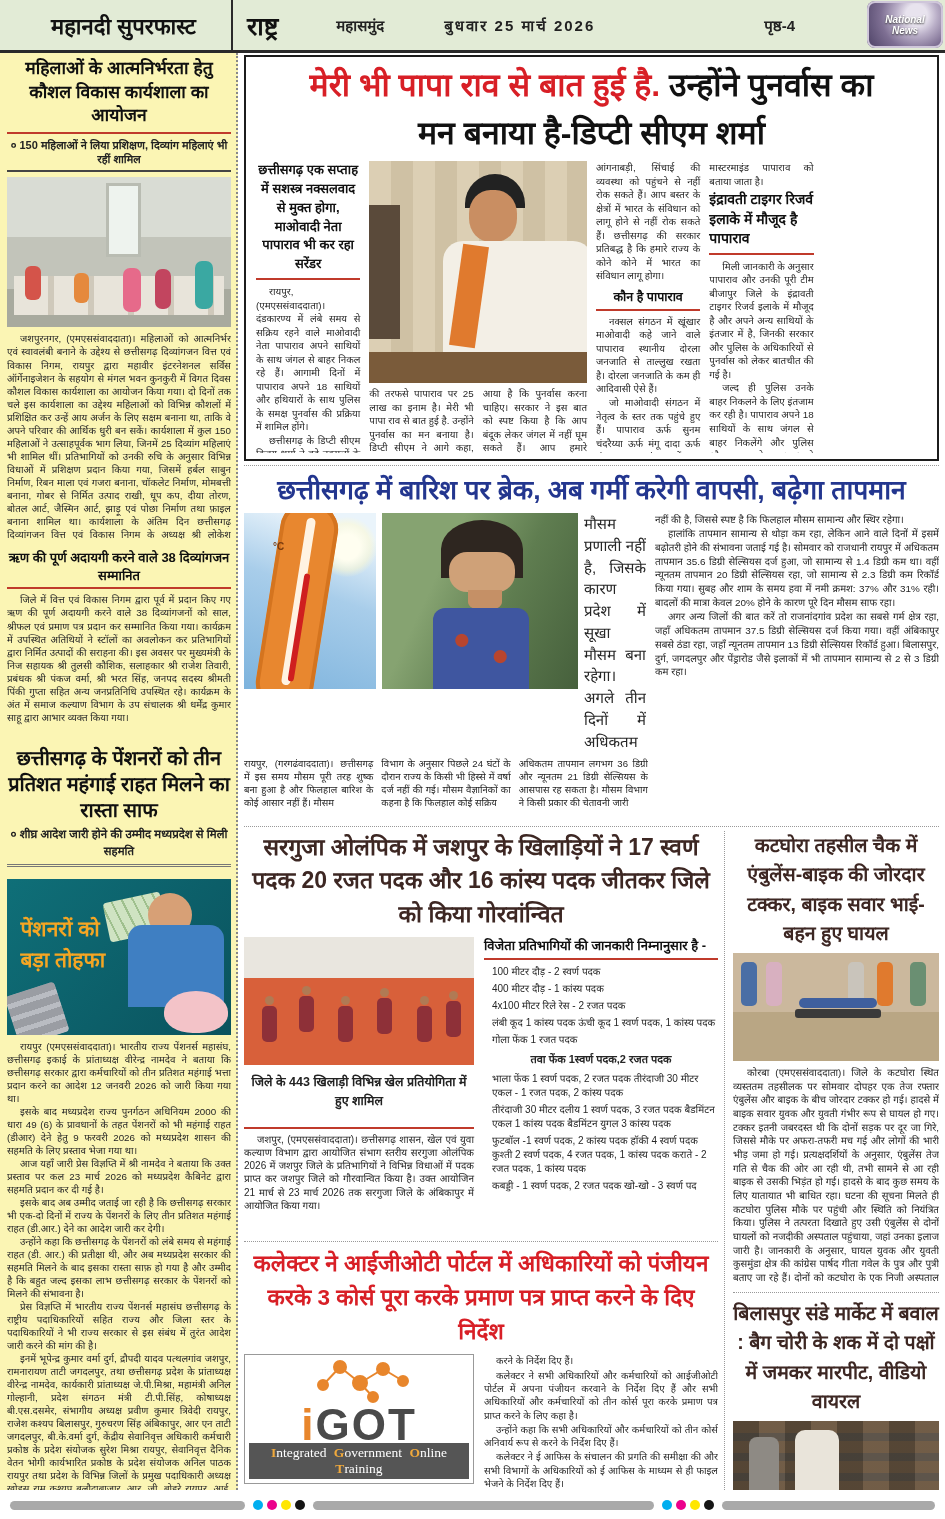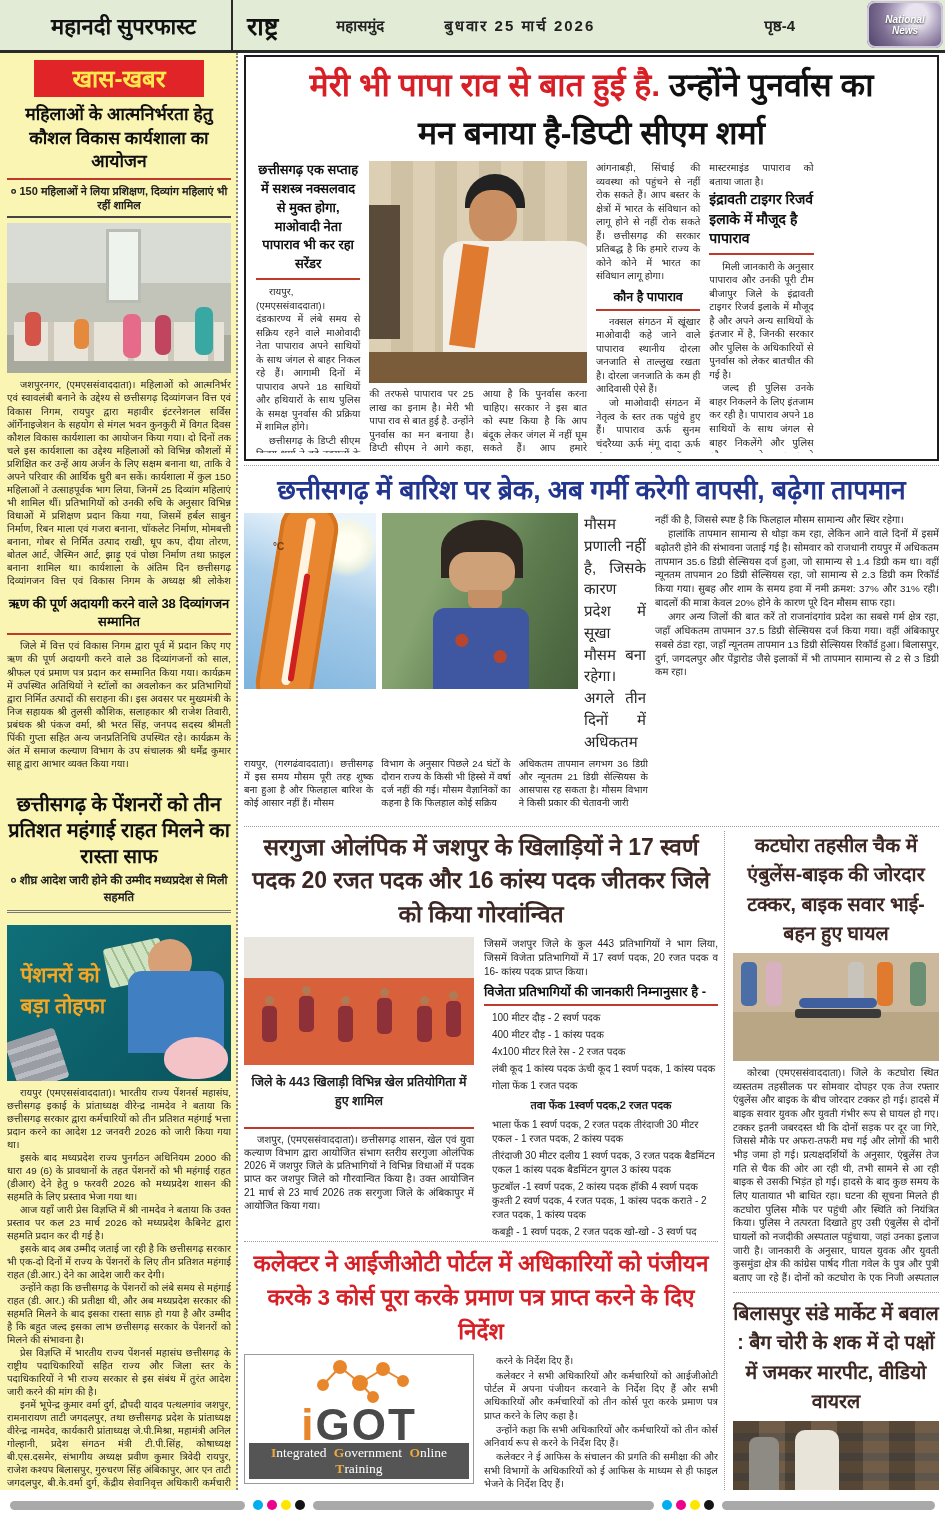--- a/index.html
+++ b/index.html
@@ -158,21 +158,20 @@
     <span class="pageno">पृष्ठ-4</span>
     <div class="nn-logo">
       <span>National</span>
       <span>News</span>
     </div>
   </div>
 
   <div class="content">
 
     <aside class="leftcol">
-      <div class="banner">खास-खबर</div>
       <div class="lhead1">महिलाओं के आत्मनिर्भरता हेतु कौशल विकास कार्यशाला का आयोजन</div>
       <div class="lsub">० 150 महिलाओं ने लिया प्रशिक्षण, दिव्यांग महिलाएं भी रहीं शामिल</div>
       <div class="ph ph-workshop">
         <div class="win"></div>
           <div class="tbl"></div>
           <div class="p1"></div>
           <div class="p2"></div>
           <div class="p3"></div>
           <div class="p4"></div>
           <div class="p5"></div>
@@ -296,21 +295,20 @@
                     <div class="f" style="left:58%;bottom:24%;"></div>
                   <div class="f" style="left:75%;"></div>
                     <div class="f" style="left:88%;bottom:22%;"></div>
                 </div>
                 <div class="spsub">जिले के 443 खिलाड़ी विभिन्न खेल प्रतियोगिता में हुए शामिल</div>
                 <div class="lbody" style="font-size:10px;">
                   <p class="j">जशपुर, (एमएससंवाददाता)। छत्तीसगढ़ शासन, खेल एवं युवा कल्याण विभाग द्वारा आयोजित संभाग स्तरीय सरगुजा ओलंपिक 2026 में जशपुर जिले के प्रतिभागियों ने विभिन्न विधाओं में पदक प्राप्त कर जशपुर जिले को गौरवान्वित किया है। उक्त आयोजिन 21 मार्च से 23 मार्च 2026 तक सरगुजा जिले के अंबिकापुर में आयोजित किया गया।</p>
                 </div>
               </div>
               <div class="spright">
-                <div class="intro">जिसमें जशपुर जिले के कुल 443 प्रतिभागियों ने भाग लिया, जिसमें विजेता प्रतिभागियों में 17 स्वर्ण पदक, 20 रजत पदक व 16- कांस्य पदक प्राप्त किया।</div>
                 <div class="spsubr">विजेता प्रतिभागियों की जानकारी निम्नानुसार है -</div>
                 <div class="medal">100 मीटर दौड़ - 2 स्वर्ण पदक</div>
                 <div class="medal">400 मीटर दौड़ - 1 कांस्य पदक</div>
                 <div class="medal">4x100 मीटर रिले रेस - 2 रजत पदक</div>
                 <div class="medal">लंबी कूद 1 कांस्य पदक ऊंची कूद 1 स्वर्ण पदक, 1 कांस्य पदक</div>
                 <div class="medal">गोला फेंक 1 रजत पदक</div>
                 <div class="medctr">तवा फेंक 1स्वर्ण पदक,2 रजत पदक</div>
                 <div class="medal">भाला फेंक 1 स्वर्ण पदक, 2 रजत पदक तीरंदाजी 30 मीटर एकल - 1 रजत पदक, 2 कांस्य पदक</div>
                 <div class="medal">तीरंदाजी 30 मीटर दलीय 1 स्वर्ण पदक, 3 रजत पदक बैडमिंटन एकल 1 कांस्य पदक बैडमिंटन युगल 3 कांस्य पदक</div>
                 <div class="medal">फुटबॉल -1 स्वर्ण पदक, 2 कांस्य पदक हॉकी 4 स्वर्ण पदक कुश्ती 2 स्वर्ण पदक, 4 रजत पदक, 1 कांस्य पदक कराते - 2 रजत पदक, 1 कांस्य पदक</div>

